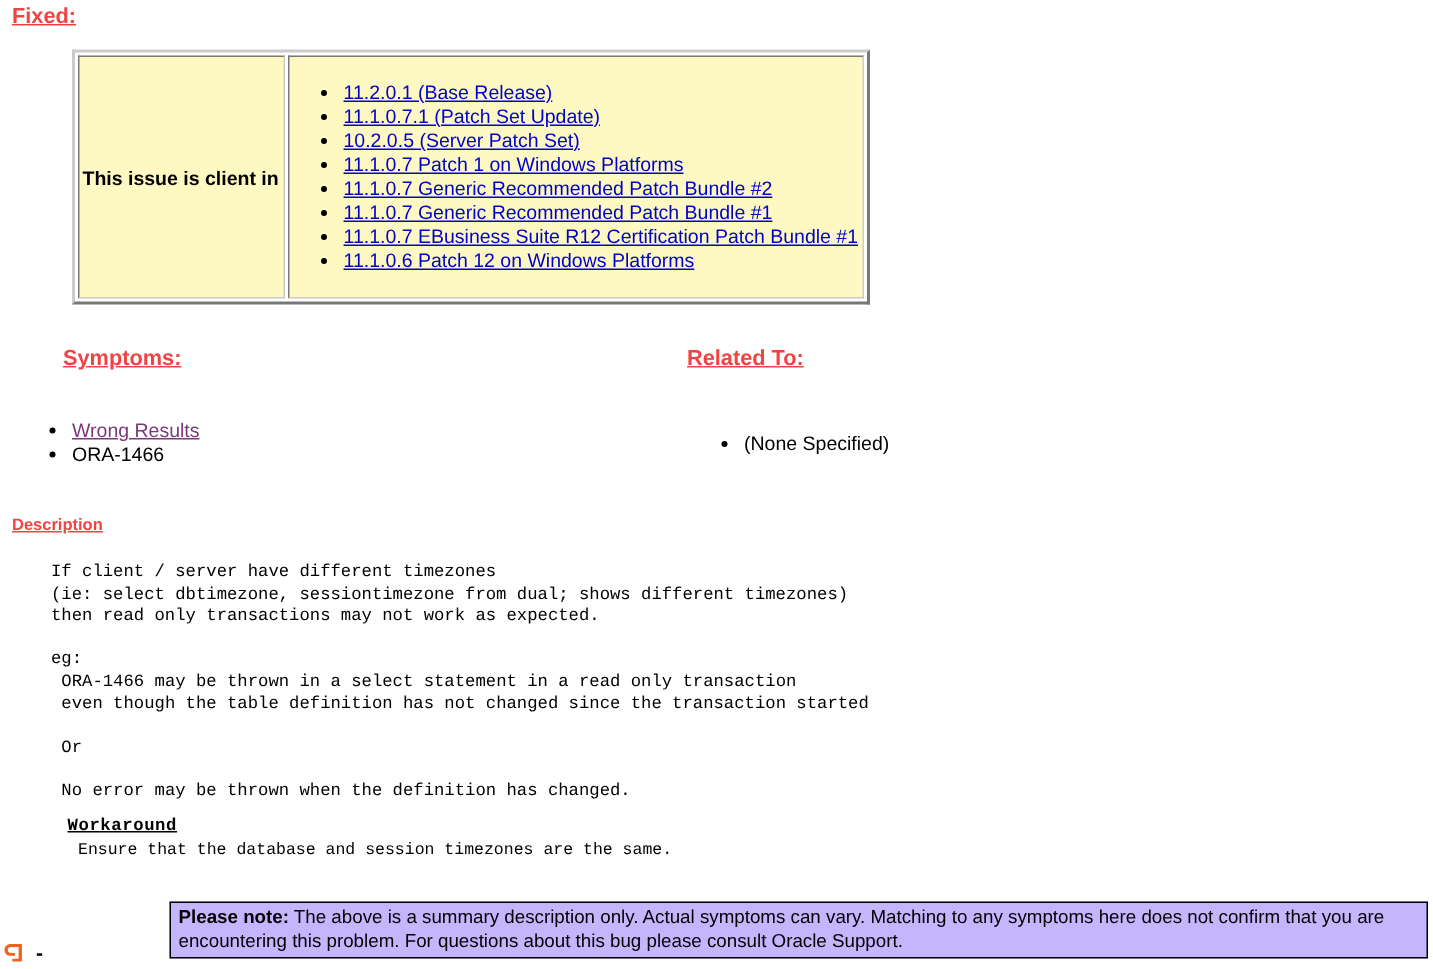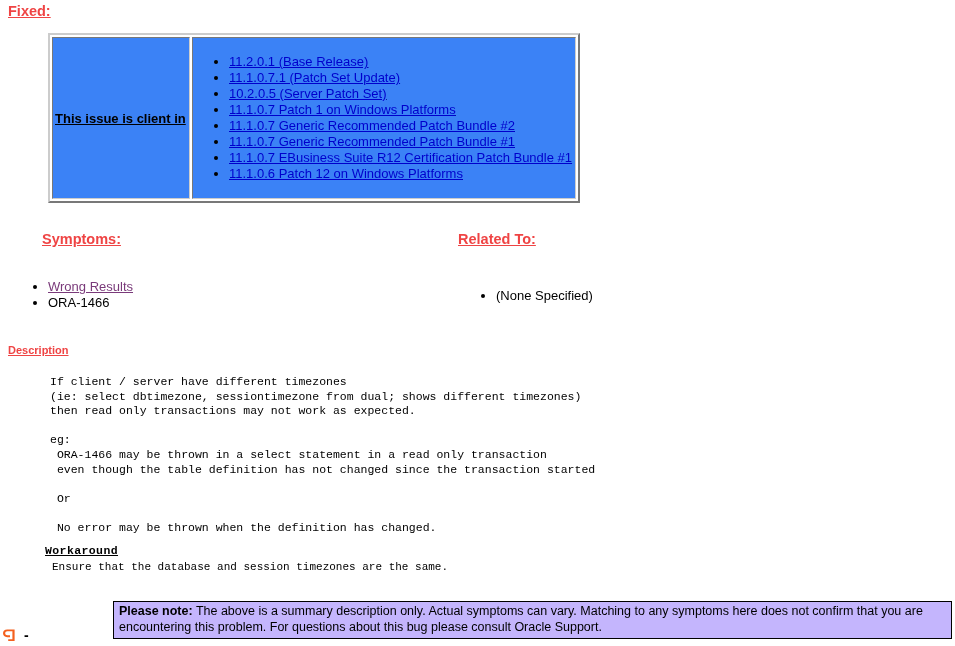--- a/index.html
+++ b/index.html
@@ -40,24 +40,23 @@
     position: absolute;
     left: 48px;
     top: 33px;
     border: 2px outset #cccccc;
     border-collapse: separate;
     border-spacing: 2px;
     background: #ffffff;
   }
   #fixed-table td {
     border: 1px inset #cccccc;
-    background: #3b82f6;
+    background: #fef9c3;
     vertical-align: middle;
     padding: 0;
-    text-decoration: underline;
   }
   #fixed-label-cell {
     width: 136px;
     height: 160px;
     text-align: left;
   }
   #fixed-label-cell .lbl {
     font-weight: bold;
     font-size: 13px;
     padding-left: 2px;
@@ -130,21 +129,21 @@
 
   
   #description-heading {
     position: absolute;
     left: 8px;
     top: 344px;
     font-size: 11px;
   }
   #description-body {
     position: absolute;
-    left: 50px;
+    left: 34px;
     top: 375px;
     width: 880px;
     font-family: "Liberation Mono", monospace;
     font-size: 11.5px;
     line-height: 14.6px;
     white-space: pre-wrap;
     color: #000000;
   }
   #workaround-heading {
     position: absolute;

